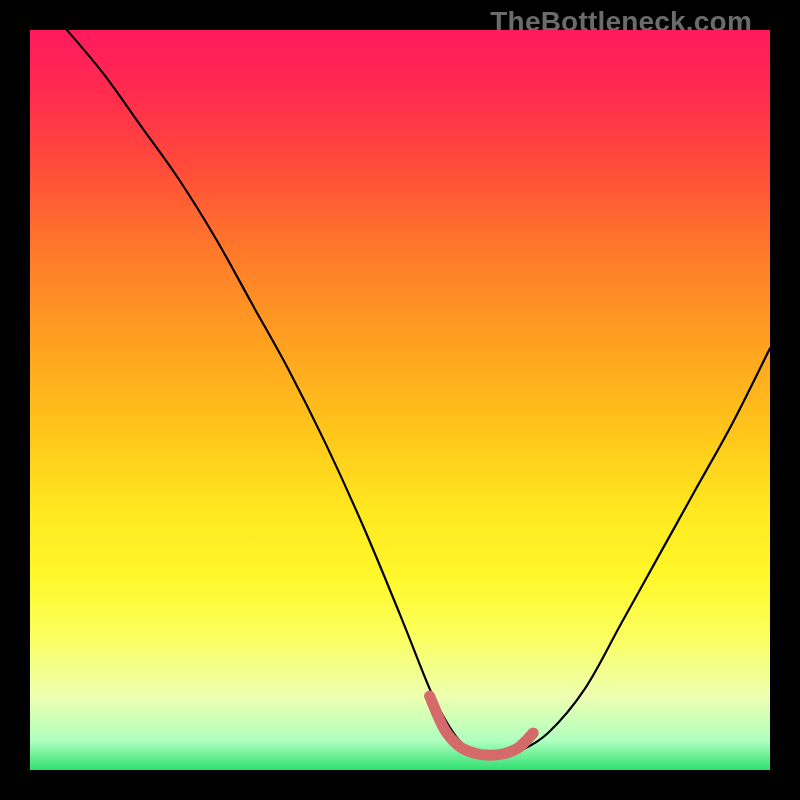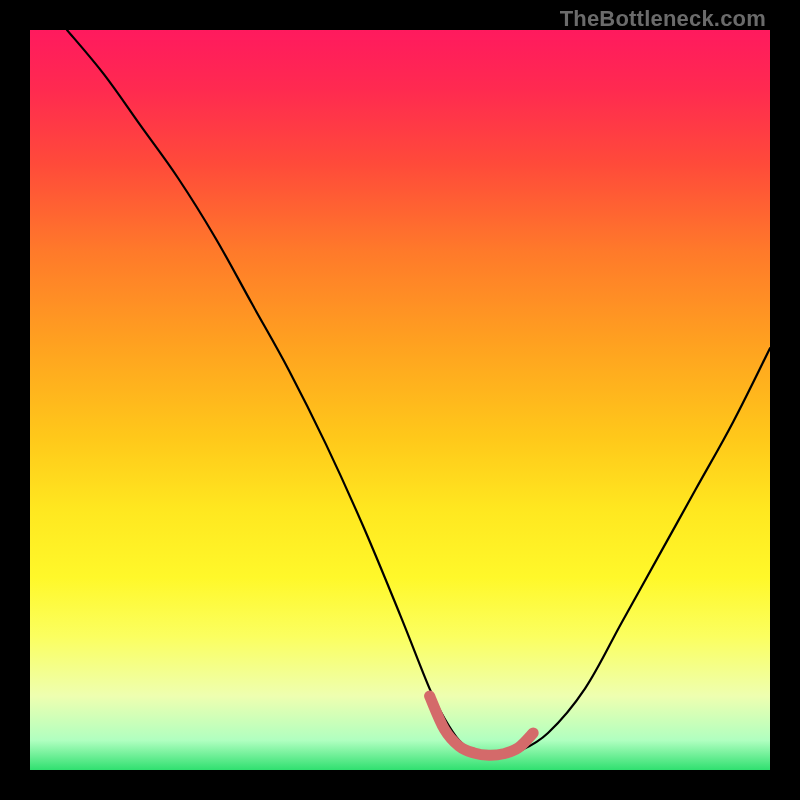--- a/index.html
+++ b/index.html
@@ -27,23 +27,23 @@
       #fff82a 74%,
       #fbff60 82%,
       #eeffb0 90%,
       #b0ffc0 96%,
       #30e070 100%
     );
   }
   .watermark {
     position: absolute;
     top: 6px;
-    right: 34px;
+    right: 48px;
     font-family: Arial, Helvetica, sans-serif;
-    font-size: 22px;
+    font-size: 28px;
     font-weight: 600;
     color: #6b6b6b;
     letter-spacing: 0.2px;
   }
   svg.curve {
     position: absolute;
     left: 0;
     top: 0;
     width: 740px;
     height: 740px;

